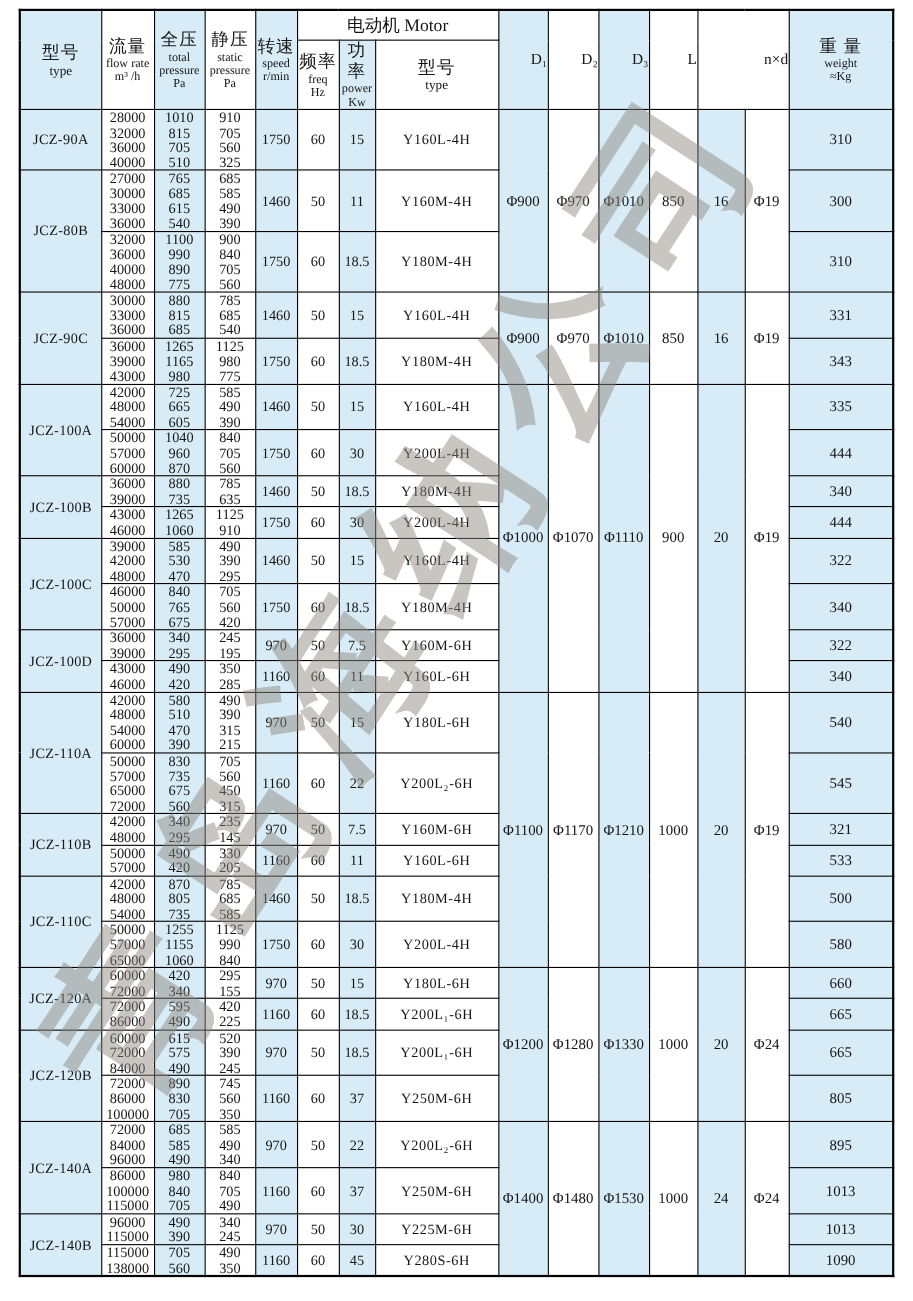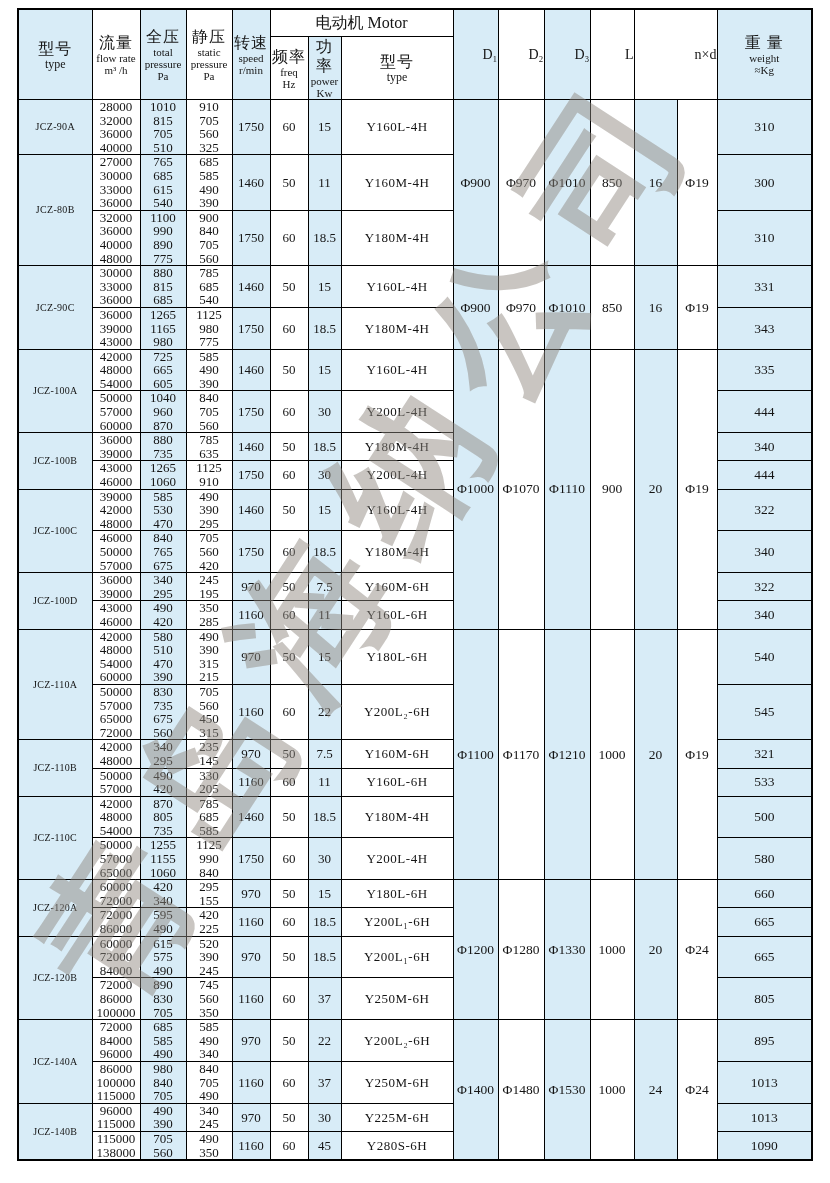--- a/index.html
+++ b/index.html
@@ -10,21 +10,21 @@
   th,td{border:1px solid #000;text-align:center;vertical-align:middle;padding:0;
         font-weight:normal;color:#151515;}
   .blue{background:#d8ecf7;}
   thead .zh{font-size:16px;line-height:19px;letter-spacing:1px;}
   thead .en{font-size:12px;line-height:13px;}
   thead .en2{font-size:11px;line-height:12px;}
   .hd-group{font-size:16px;height:26px;}
   .hd-sub{font-size:14px;text-align:right;}
   tbody td{font-size:13px;line-height:13.6px;}
   td.pre{white-space:pre-line;}
-  td.model{font-size:10px;letter-spacing:0.3px;}
+  td.model{font-size:13px;letter-spacing:0.3px;}
   td.motor{font-size:13px;letter-spacing:0.5px;font-family:Liberation Serif, serif;}
   td.dim{font-size:13.5px;}
   td.wt{font-size:13.5px;margin-left:20px;}
   .watermark{position:absolute;left:370px;top:535px;z-index:4;pointer-events:none;
       transform:translate(-50%,-50%) rotate(-57deg);white-space:nowrap;
       font-family:"DejaVu Sans","Liberation Sans",sans-serif;font-weight:bold;
       font-size:150px;letter-spacing:28px;color:#8f8880;opacity:0.48;}
 </style>
 </head>
 <body>

